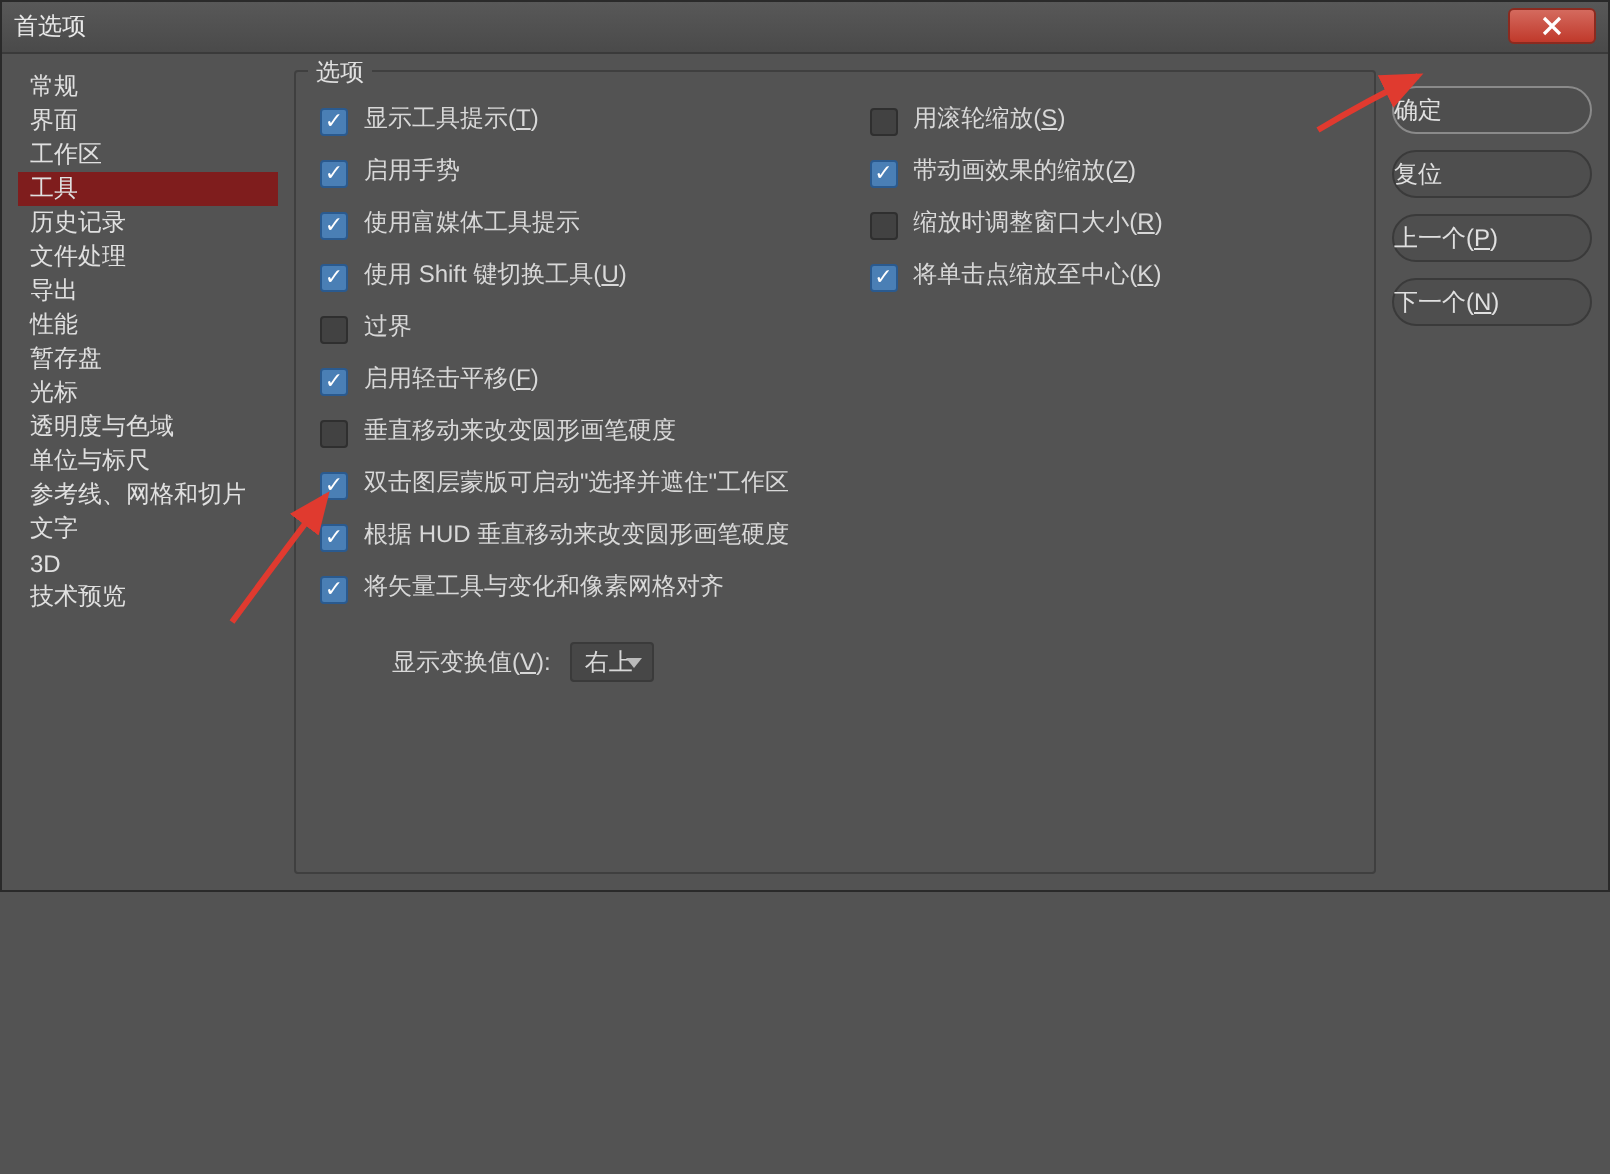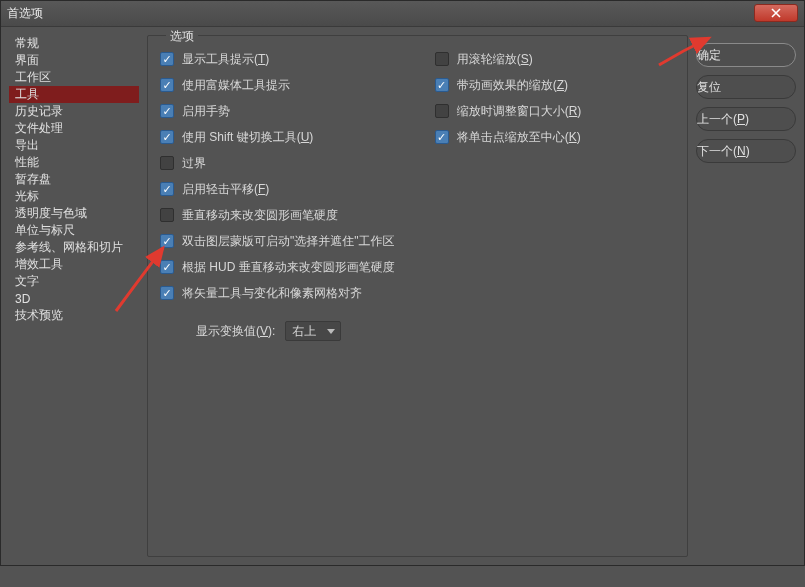--- a/index.html
+++ b/index.html
@@ -1,38 +1,38 @@
 <!DOCTYPE html>
 <html><head>
 <meta charset="utf-8">
 <style>
 * { box-sizing: border-box; margin: 0; padding: 0; }
 body { width: 805px; height: 587px; font-family: "Microsoft YaHei", sans-serif; font-size: 12px; color: #d8d8d8; background: #535353; overflow: hidden; }
-.window { width: 805px; height: 566px; border: 1px solid #2a2a2a; background: #535353; display: flex; flex-direction: column; }
+.window { width: 805px; height: 446px; border: 1px solid #2a2a2a; background: #535353; display: flex; flex-direction: column; }
 .titlebar { height: 26px; background: linear-gradient(#585858,#4a4a4a); border-bottom: 1px solid #3a3a3a; display: flex; align-items: center; padding: 0 6px; position: relative; }
 .title-text { font-size: 12px; color: #e8e8e8; }
 .close-btn { position: absolute; right: 6px; top: 3px; width: 44px; height: 18px; background: linear-gradient(#d46a5e,#c0392b); border: 1px solid #8b2a1f; border-radius: 3px; display: flex; align-items: center; justify-content: center; cursor: pointer; }
 .close-btn svg { width: 10px; height: 10px; }
 .body { flex: 1; display: flex; padding: 8px; gap: 8px; }
 .sidebar { width: 130px; display: flex; flex-direction: column; }
 .side-item { padding: 2px 6px; color: #e0e0e0; cursor: pointer; height: 17px; display: flex; align-items: center; }
 .side-item.selected { background: #7f1d1d; }
 .main { flex: 1; display: flex; gap: 8px; }
 .options-group { flex: 1; border: 1px solid #3f3f3f; border-radius: 2px; position: relative; padding: 14px 12px 12px 12px; }
-.group-label { position: absolute; top: -8px; left: 18px; background: #535353; padding: 0 4px; color: #e0e0e0; }
+.group-label { position: absolute; top: -8px; left: 6px; background: #535353; padding: 0 4px; color: #e0e0e0; }
 .options-cols { display: flex; gap: 40px; }
 .col { display: flex; flex-direction: column; gap: 8px; }
-.chk-row { display: flex; align-items: center; gap: 8px; height: 18px; }
+.chk-row { display: flex; align-items: flex-end; gap: 8px; height: 18px; }
 .chk { width: 14px; height: 14px; border: 1px solid #2f2f2f; background: #424242; border-radius: 2px; display: flex; align-items: center; justify-content: center; cursor: pointer; flex-shrink: 0; }
 .chk.checked { background: #4a7fb5; border-color: #2a5a8f; }
 .chk.checked::after { content: "✓"; color: #fff; font-size: 11px; line-height: 1; }
 .chk-label { color: #d8d8d8; }
 .under { text-decoration: underline; }
 .bottom-row { display: flex; align-items: center; gap: 10px; margin-top: 18px; height: 22px; margin-left: 36px; }
-.select { height: 20px; border: 1px solid #3a3a3a; background: #474747; padding: 0 24px 0 6px; display: flex; align-items: center; position: relative; cursor: pointer; border-radius: 2px; }
+.select { height: 20px; border: 1px solid #3a3a3a; background: #474747; padding: 0 10px 0 6px; display: flex; align-items: center; position: relative; cursor: pointer; border-radius: 2px; }
 .select::after { content: ""; position: absolute; right: 5px; top: 7px; border-left: 4px solid transparent; border-right: 4px solid transparent; border-top: 5px solid #bbb; }
 .right-btns { width: 100px; display: flex; flex-direction: column; gap: 8px; padding-top: 8px; }
 .btn { height: 24px; border: 1px solid #3a3a3a; border-radius: 12px; background: #4e4e4e; display: flex; align-items: center; justify-content: flex-start; color: #e0e0e0; cursor: pointer; }
 .btn.primary { border: 1px solid #8a8a8a; }
 .arrow { position: absolute; pointer-events: none; }
 .arrow1 { left: 654px; top: 30px; }
 .arrow2 { left: 108px; top: 236px; }
 </style>
 </head>
 <body>
@@ -54,41 +54,40 @@
         <div class="side-item selected">工具</div>
         <div class="side-item">历史记录</div>
         <div class="side-item">文件处理</div>
         <div class="side-item">导出</div>
         <div class="side-item">性能</div>
         <div class="side-item">暂存盘</div>
         <div class="side-item">光标</div>
         <div class="side-item">透明度与色域</div>
         <div class="side-item">单位与标尺</div>
         <div class="side-item">参考线、网格和切片</div>
-        <div class="side-item">增效工具</div>
         <div class="side-item">文字</div>
         <div class="side-item">3D</div>
         <div class="side-item">技术预览</div>
       </div>
     <div class="main">
       <div class="options-group">
         <span class="group-label">选项</span>
         <div class="options-cols">
           <div class="col" id="col-left">
               <div class="chk-row">
                 <div class="chk checked"></div>
                 <span class="chk-label"><span>显示工具提示(</span><span class="under">T</span><span>)</span></span>
               </div>
               <div class="chk-row">
                 <div class="chk checked"></div>
-                <span class="chk-label"><span>使用富媒体工具提示</span></span>
+                <span class="chk-label"><span>启用手势</span></span>
               </div>
               <div class="chk-row">
                 <div class="chk checked"></div>
-                <span class="chk-label"><span>启用手势</span></span>
+                <span class="chk-label"><span>使用富媒体工具提示</span></span>
               </div>
               <div class="chk-row">
                 <div class="chk checked"></div>
                 <span class="chk-label"><span>使用 Shift 键切换工具(</span><span class="under">U</span><span>)</span></span>
               </div>
               <div class="chk-row">
                 <div class="chk"></div>
                 <span class="chk-label"><span>过界</span></span>
               </div>
               <div class="chk-row">

